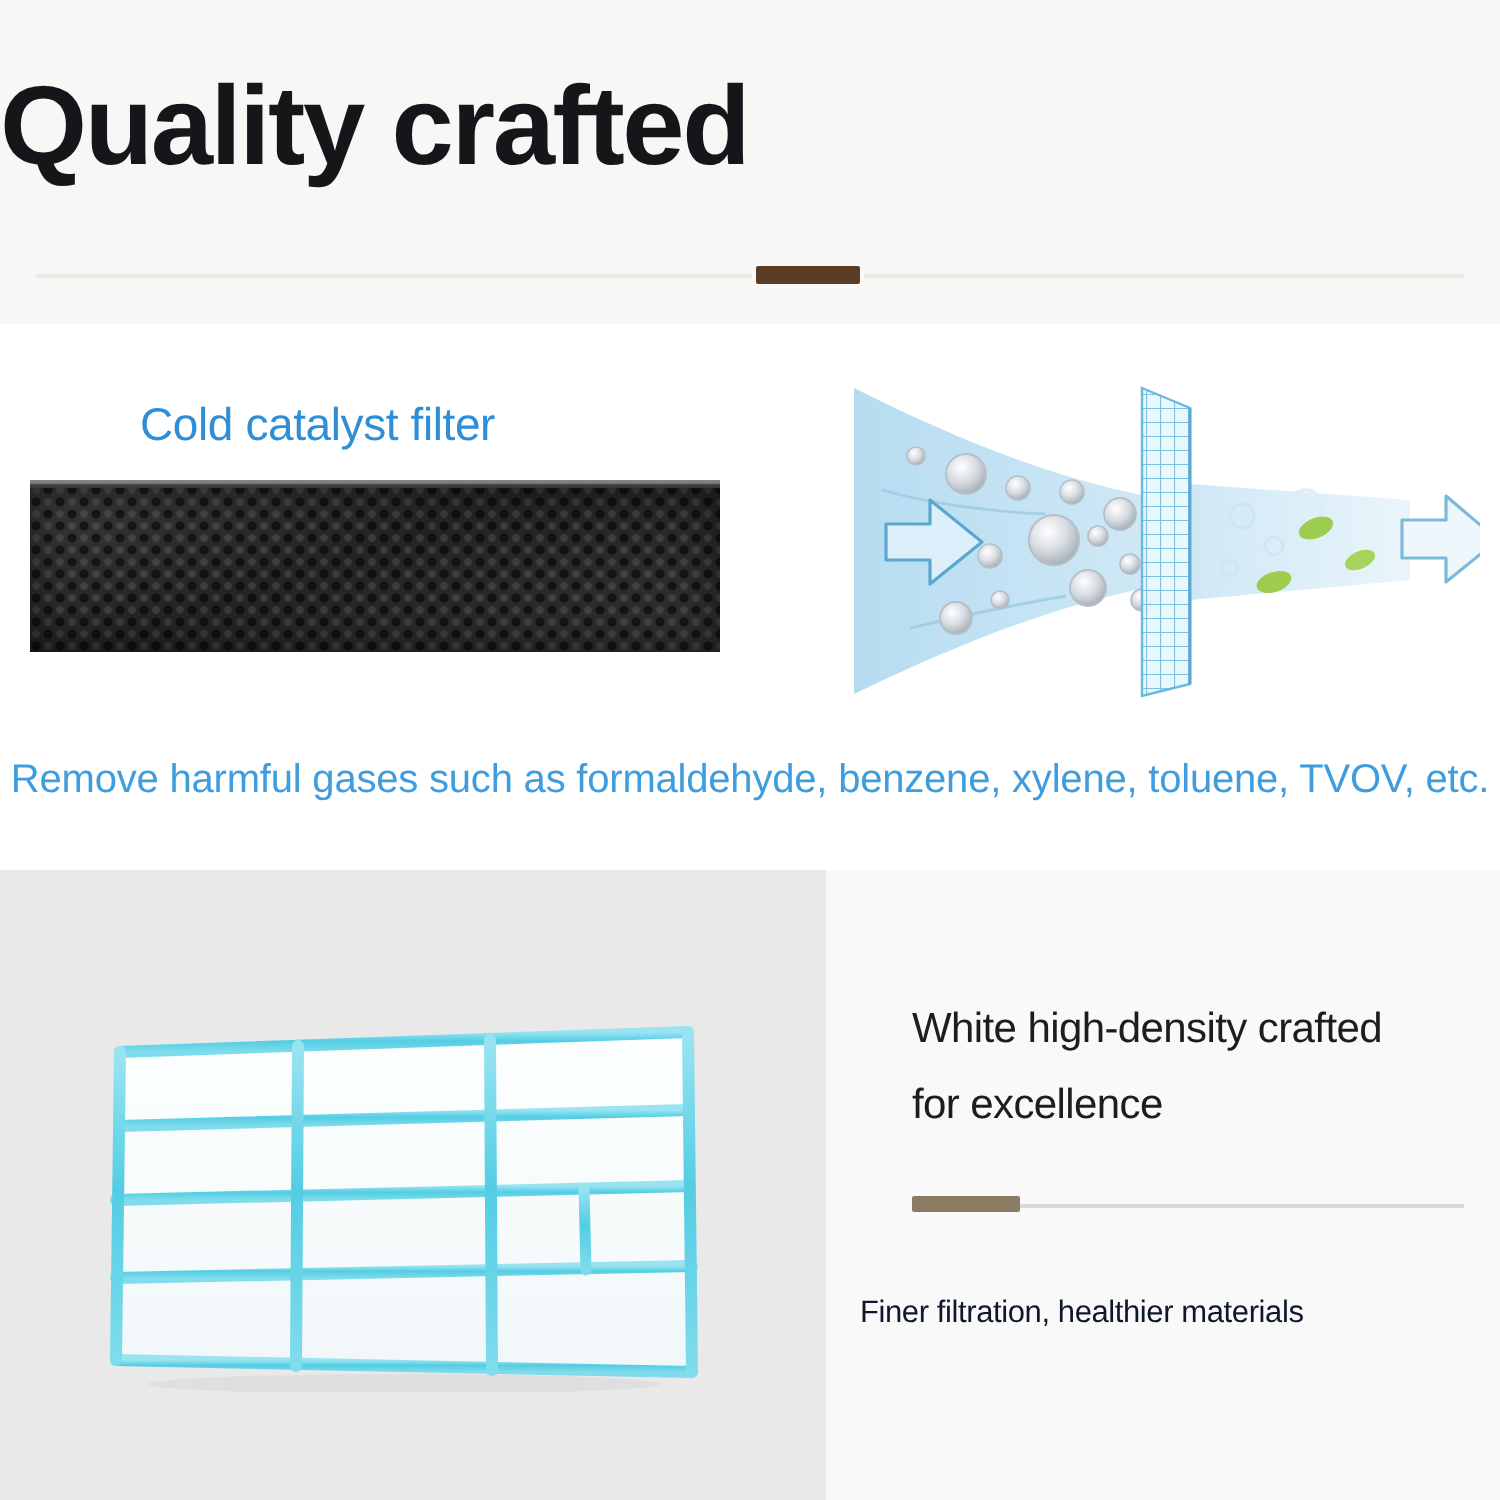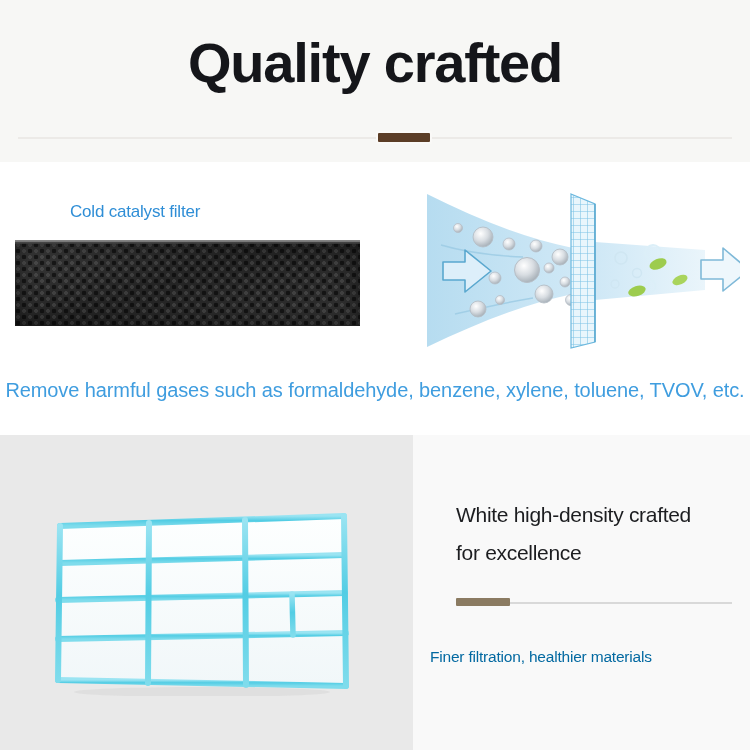--- a/index.html
+++ b/index.html
@@ -8,42 +8,41 @@
     font-family:"Liberation Sans", sans-serif;
     background:#ffffff;
     overflow:hidden;
   }
   .page{position:relative;width:750px;height:750px;overflow:hidden;background:#ffffff;}
 
   
   .header{position:absolute;left:0;top:0;width:750px;height:162px;background:#f7f7f5;}
   .header-title{
     position:absolute;left:0;top:33px;width:750px;
-    text-align:center;
     font-size:56px;line-height:60px;
     font-weight:bold;
     letter-spacing:-1.2px;
     color:#15161a;
     font-family:"Liberation Sans", sans-serif;
   }
   .header-rule{
     position:absolute;left:18px;top:137px;width:714px;height:2px;
     background:#eceae7;
   }
   .header-accent{
     position:absolute;left:378px;top:133px;width:52px;height:9px;
     background:#5b3d26;border-radius:1px;
     box-shadow:0 0 0 2px #faf9f7;
   }
 
   
   .sec1{position:absolute;left:0;top:162px;width:750px;height:273px;background:#ffffff;}
   .sec1-title{
     position:absolute;left:70px;top:36px;
-    font-size:17px;line-height:28px;font-weight:normal;
+    font-size:23px;line-height:28px;font-weight:normal;
     color:#2f8ed6;
     letter-spacing:-0.2px;
   }
   .carbon{
     position:absolute;left:15px;top:80px;width:345px;height:84px;
     background:#2a2a2a;
     background-image:
       radial-gradient(circle at 3px 3px, rgba(255,255,255,0.10) 1.6px, rgba(0,0,0,0) 2.2px),
       radial-gradient(circle at 9px 9px, rgba(255,255,255,0.10) 1.6px, rgba(0,0,0,0) 2.2px),
       radial-gradient(circle at 3px 9px, rgba(0,0,0,0.55) 2px, rgba(0,0,0,0) 2.6px),
@@ -73,21 +72,21 @@
     font-size:21px;line-height:38px;color:#1c1d20;letter-spacing:-0.3px;
   }
   .sec2-rule{
     position:absolute;left:456px;top:167px;width:276px;height:2px;background:#d9d9d9;
   }
   .sec2-accent{
     position:absolute;left:456px;top:163px;width:54px;height:8px;background:#8b7b62;border-radius:1px;
   }
   .sec2-caption{
     position:absolute;left:430px;top:212px;width:300px;
-    font-size:15.5px;line-height:20px;color:#0369a1;letter-spacing:-0.2px;
+    font-size:15.5px;line-height:20px;color:#0f172a;letter-spacing:-0.2px;
   }
 </style>
 </head>
 <body>
 
 <div class="page">
 
   <div class="header">
     <div class="header-title">Quality crafted</div>
     <div class="header-rule"></div>

